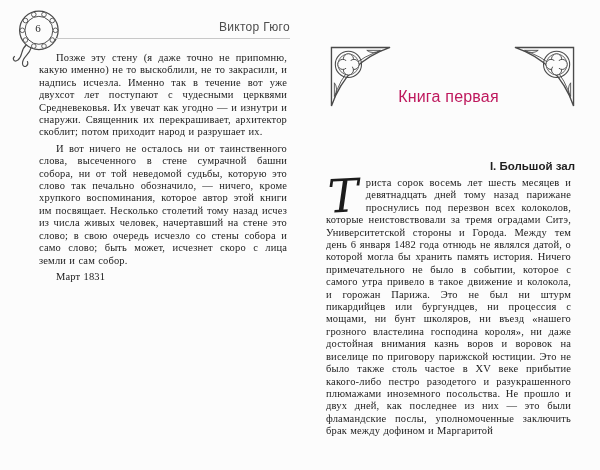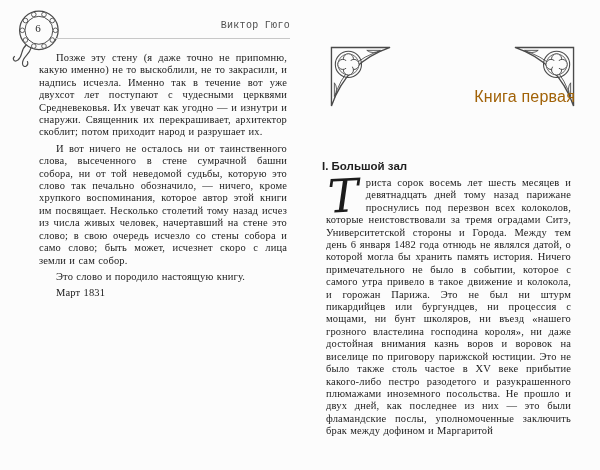--- a/index.html
+++ b/index.html
@@ -13,22 +13,22 @@
 
   
   .wreath { position:absolute; left:10px; top:5px; width:52px; height:66px; }
   .pagenum {
     position:absolute; left:28px; top:22px; width:20px;
     text-align:center; font-size:11px; color:#2a2a2a;
   }
   .runhead {
     position:absolute; left:35px; top:20px; width:255px;
     text-align:right;
-    font-family:Liberation Mono, monospace;
-    font-size:10px; color:#4d4d4d; letter-spacing:0.3px;
+    font-family:Liberation Sans, sans-serif;
+    font-size:12px; color:#4d4d4d; letter-spacing:0.3px;
   }
   .header-rule {
     position:absolute; left:56px; top:38px; width:234px; height:1px;
     background:#c8c8c8;
   }
   .left-body { position:absolute; left:35px; top:48px; width:256px; }
 
   .body-text p {
     margin:4px; font-size:10.5px; line-height:12.4px;
     text-align:justify; text-indent:17px;
@@ -39,27 +39,27 @@
     text-align:right; padding-right:48px;
     letter-spacing:0.2px;
   }
 
   
   .corner { position:absolute; width:62px; height:62px; }
   .corner-left  { left:330px; top:46px; }
   .corner-right { left:513px; top:46px; transform:scaleX(-1); }
   .part-title {
     position:absolute; left:322px; top:88px; width:253px; margin:0;
-    text-align:right;
+    text-align:center;
     font-family:"Liberation Sans", sans-serif;
-    font-size:16px; font-weight:normal; color:#a16207; letter-spacing:0.2px;
+    font-size:16px; font-weight:normal; color:#be185d; letter-spacing:0.2px;
   }
   .chapter-title {
     position:absolute; left:322px; top:160px; width:253px; margin:0;
-    text-align:left;
+    text-align:right;
     font-family:"Liberation Sans", sans-serif;
     font-size:11.5px; font-weight:bold; color:#1e1e1e;
   }
   .right-body { position:absolute; left:322px; top:173px; width:253px; }
   .right-body p { text-indent:0; }
   .dropcap {
     float:left;
     font-family:"DejaVu Serif", serif;
     font-style:italic;
     font-size:46px; line-height:36px;
@@ -96,21 +96,20 @@
       <path class="ink" d="M22,44 C20,52 12,54 13,61 C14,66 20,63 18,58" stroke-width="1.2"></path>
     </svg>
     <span class="pagenum">6</span>
 
     <span class="runhead">Виктор Гюго</span>
     <div class="header-rule"></div>
 
     <div class="left-body body-text">
       <p>Позже эту стену (я даже точно не припомню, какую именно) не то выскоблили, не то закрасили, и надпись исчезла. Именно так в течение вот уже двухсот лет поступают с чудесными церквями Средневековья. Их увечат как угодно — и изнутри и снаружи. Священник их перекрашивает, архитектор скоблит; потом приходит народ и разрушает их.</p>
       <p>И вот ничего не осталось ни от таинственного слова, высеченного в стене сумрачной башни собора, ни от той неведомой судьбы, которую это слово так печально обозначило, — ничего, кроме хрупкого воспоминания, которое автор этой книги им посвящает. Несколько столетий тому назад исчез из числа живых человек, начертавший на стене это слово; в свою очередь исчезло со стены собора и само слово; быть может, исчезнет скоро с лица земли и сам собор.</p>
-      <p>Это слово и породило настоящую книгу.</p>
       <p class="signature">Март 1831</p>
     </div>
   </section>
 
   <section>
 
     <svg class="corner corner-left" viewBox="0 0 64 64">
       <path class="ink" d="M1.5,1.5 L62,1.5 Q17,17 1.5,62 Z" stroke-width="1.4"></path>
       <path class="ink" d="M54,4.5 Q15,15 4.5,54" stroke-width="0.9"></path>
       <circle class="ink" cx="19" cy="19" r="13.5" stroke-width="1.1"></circle>

